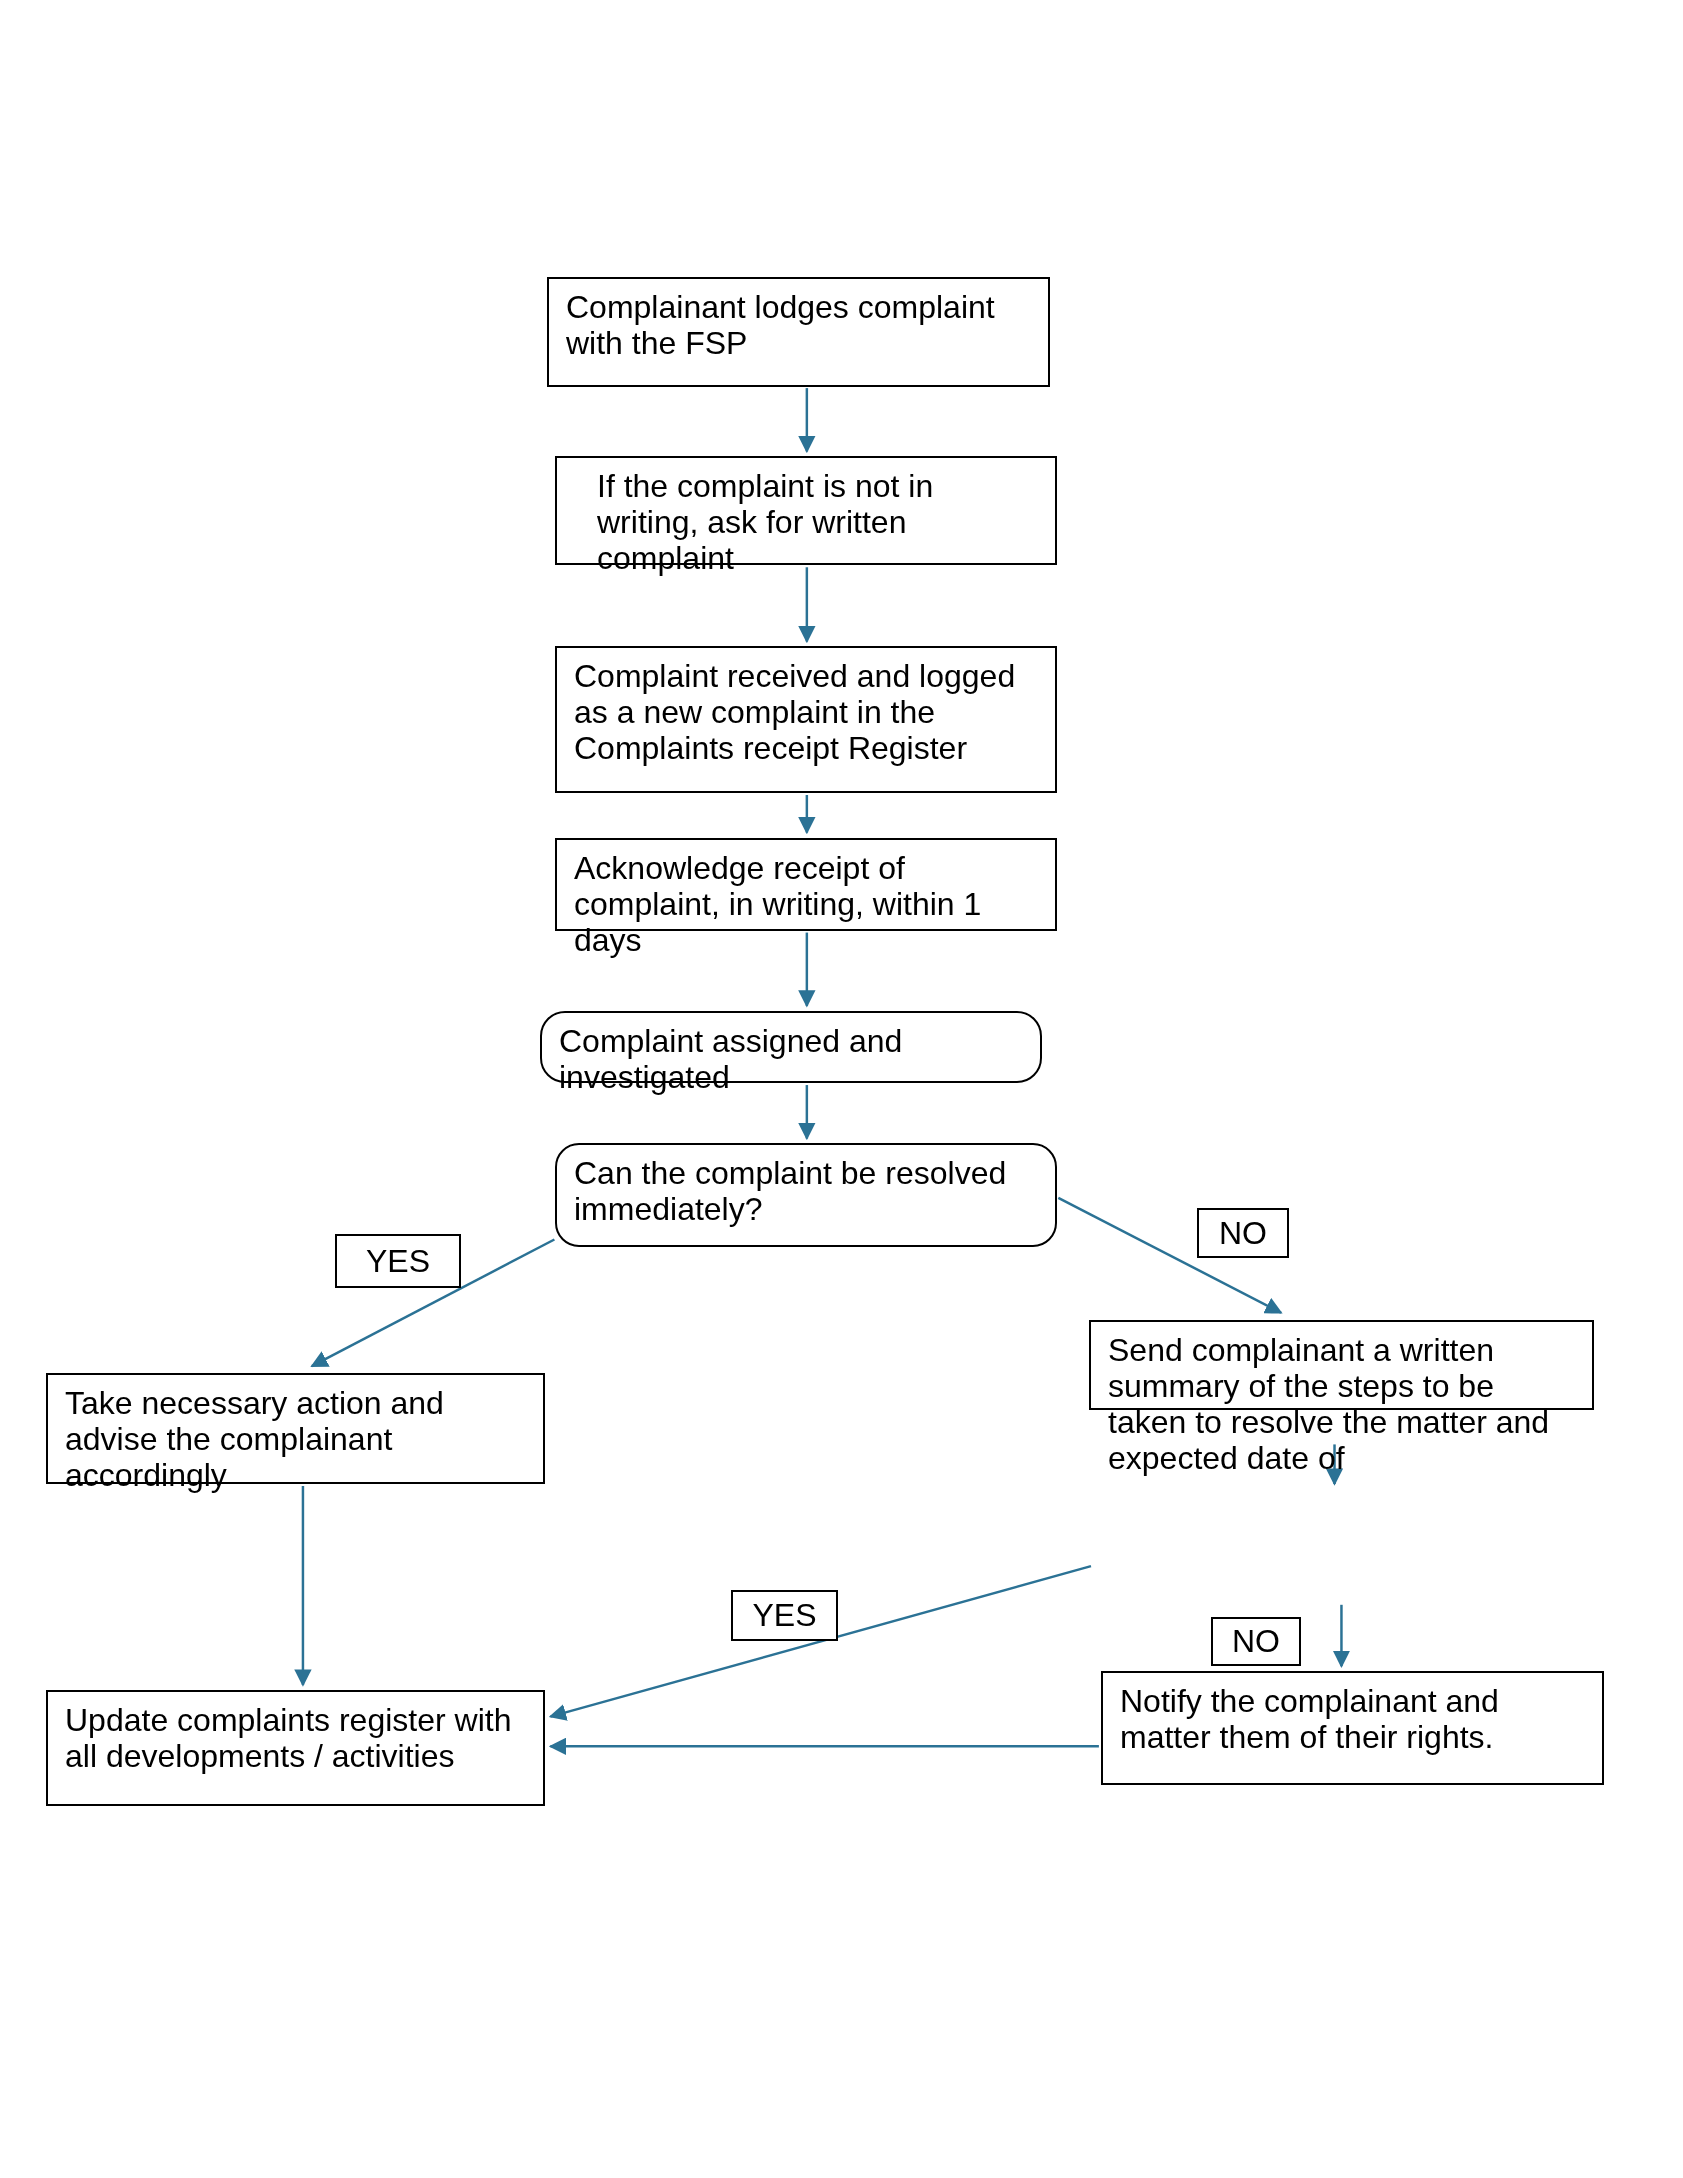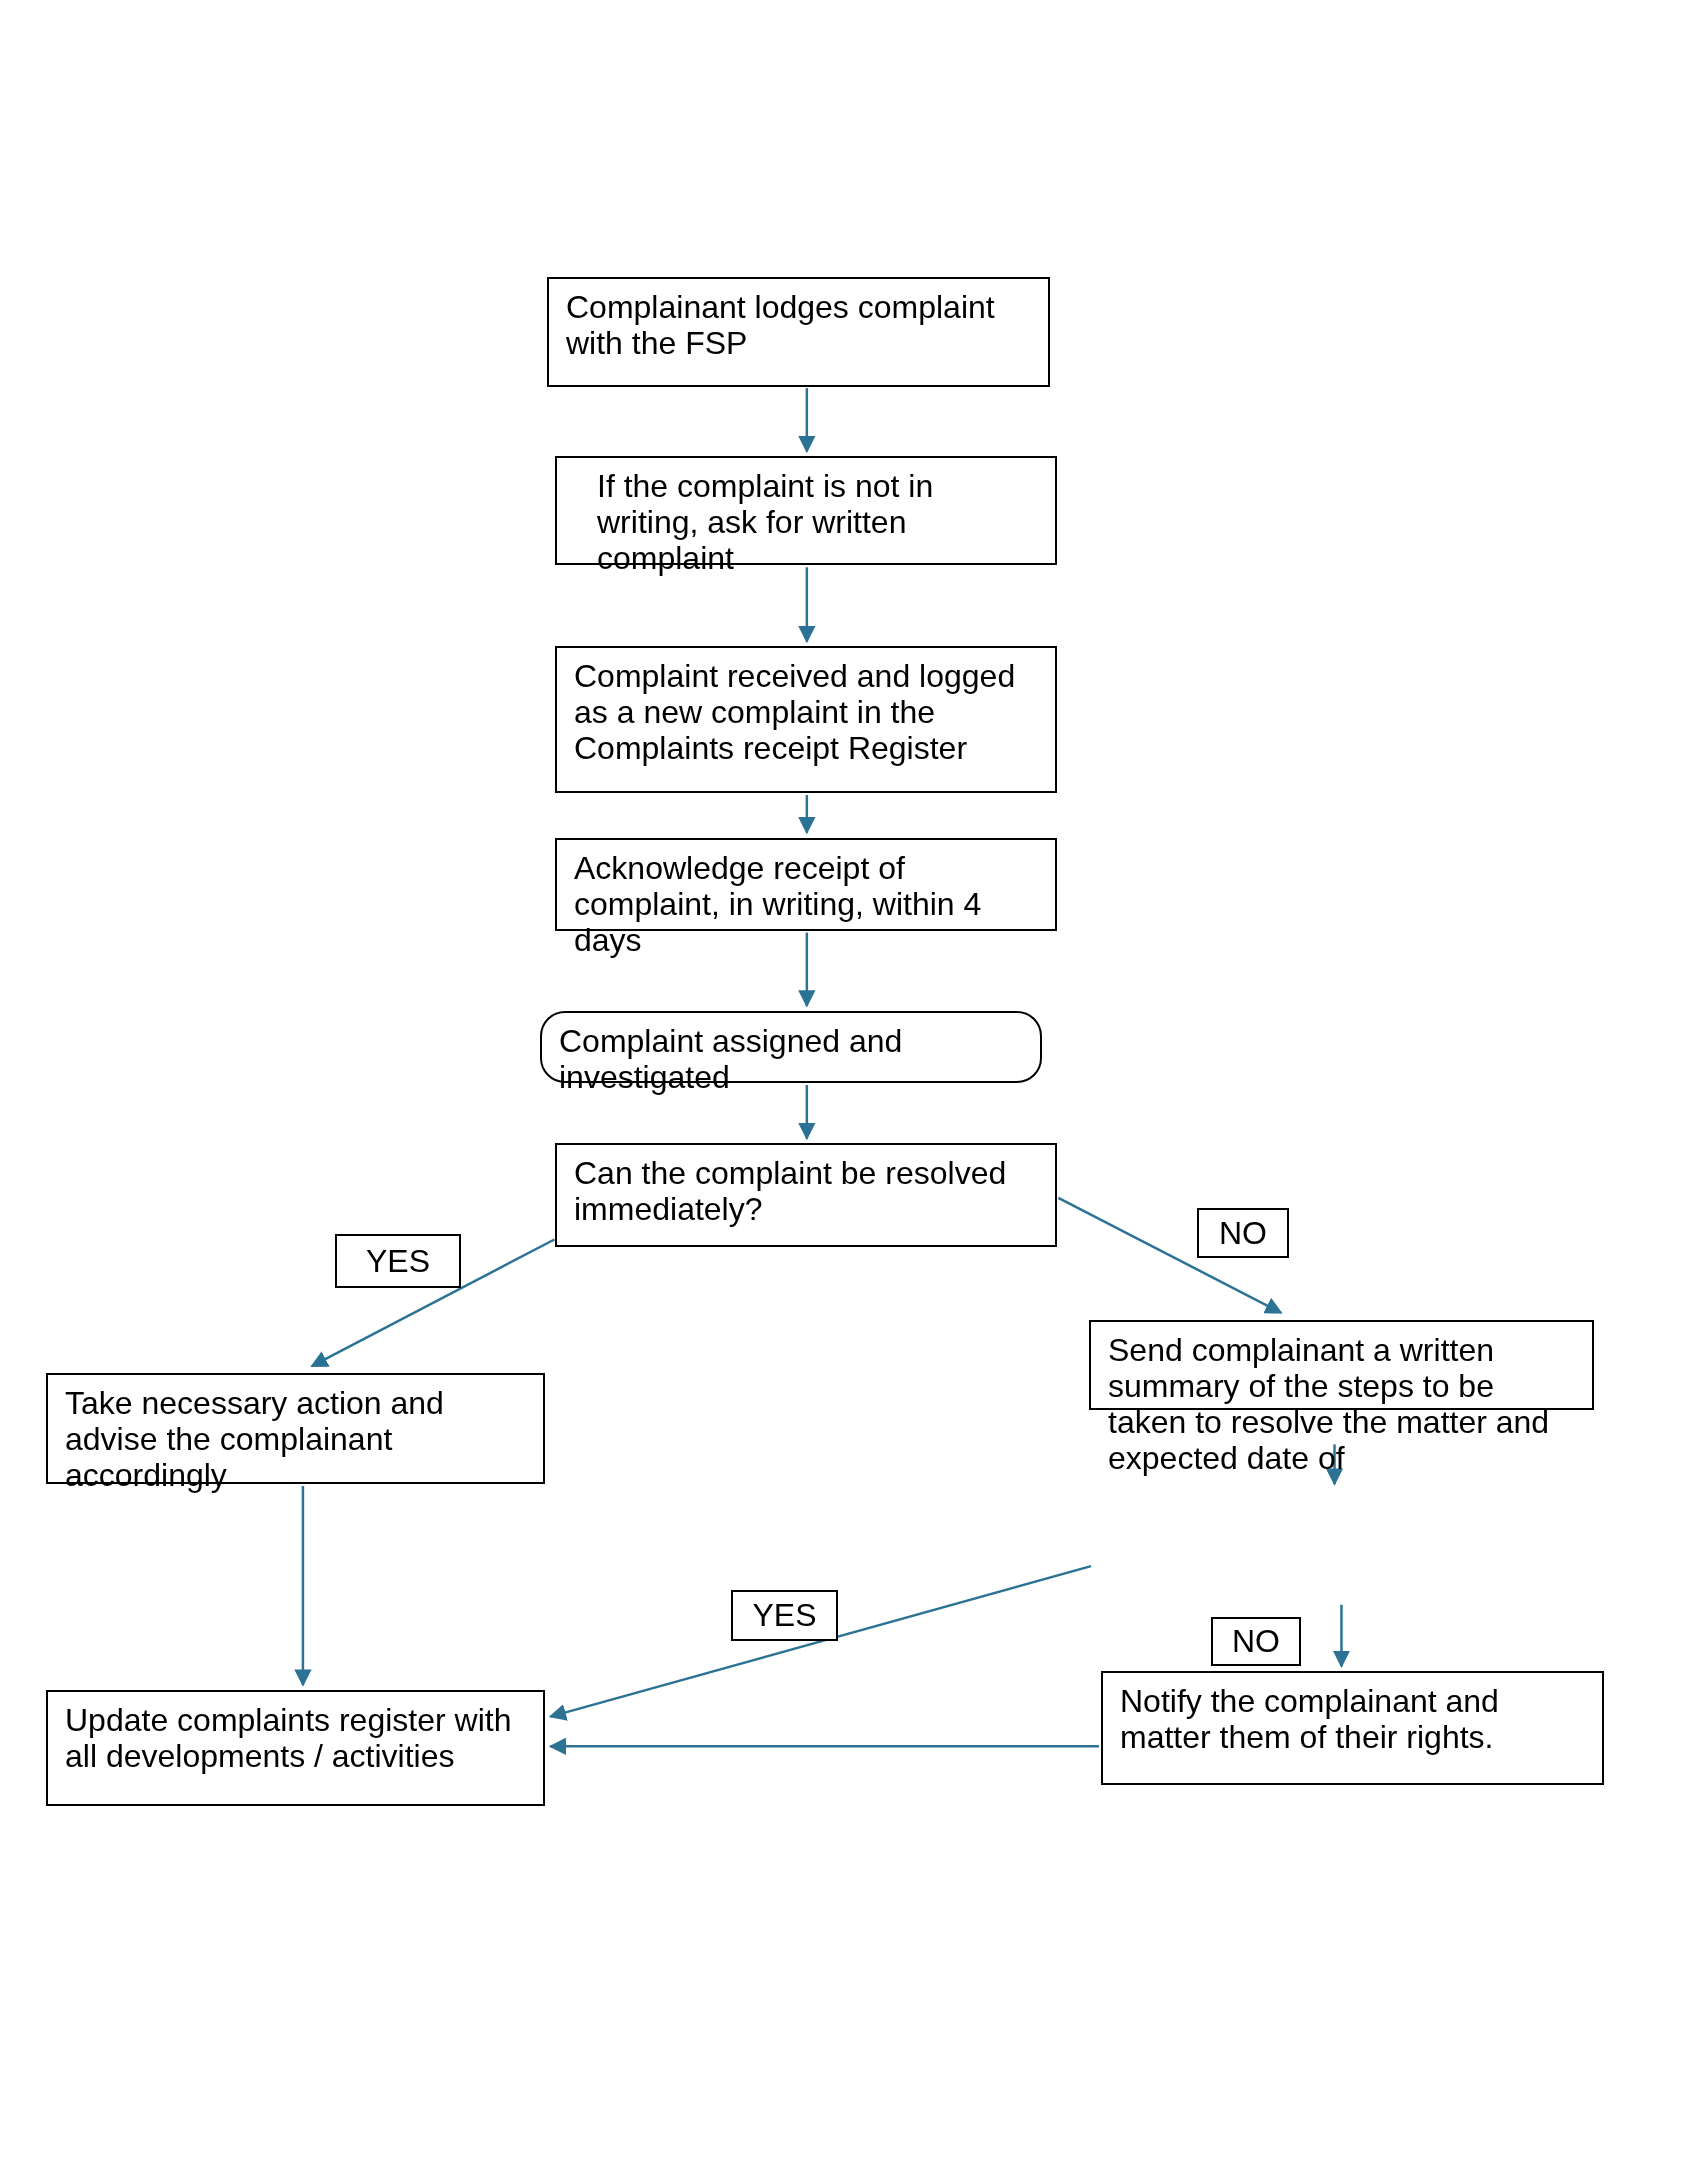--- a/index.html
+++ b/index.html
@@ -79,25 +79,25 @@
     <line class="connector" x1="306" y1="1501" x2="306" y2="1702" marker-end="url(#arrow)"></line>
     <line class="connector" x1="1110" y1="1764" x2="556" y2="1764" marker-end="url(#arrow)"></line>
   </svg>
 
   <div class="node" style="left:547px; top:277px; width:503px; height:110px;">Complainant lodges complaint with the FSP</div>
 
   <div class="node" style="left:555px; top:456px; width:502px; height:109px;padding-left:40px;">If the complaint is not in writing, ask for written complaint</div>
 
   <div class="node" style="left:555px; top:646px; width:502px; height:147px;">Complaint received and logged as a new complaint in the Complaints receipt Register</div>
 
-  <div class="node" style="left:555px; top:838px; width:502px; height:93px;">Acknowledge receipt of complaint, in writing, within 4 days</div>
+  <div class="node" style="left:555px; top:838px; width:502px; height:93px;">Acknowledge receipt of complaint, in writing, within 1 days</div>
 
   <div class="node" style="left:540px; top:1011px; width:502px; height:72px;border-radius:25px;">Complaint assigned and investigated</div>
 
-  <div class="node" style="left:555px; top:1143px; width:502px; height:104px;">Can the complaint be resolved immediately?</div>
+  <div class="node" style="left:555px; top:1143px; width:502px; height:104px;border-radius:24px;">Can the complaint be resolved immediately?</div>
 
   <div class="node" style="left:46px; top:1373px; width:499px; height:111px;">Take necessary action and advise the complainant accordingly</div>
 
   <div class="node" style="left:1089px; top:1320px; width:505px; height:90px;">Send complainant a written summary of the steps to be taken to resolve the matter and expected date of</div>
 
 
   <div class="node" style="left:1101px; top:1671px; width:503px; height:114px;">Notify the complainant and matter them of their rights.</div>
 
   <div class="node" style="left:46px; top:1690px; width:499px; height:116px;">Update complaints register with all developments / activities</div>
 

